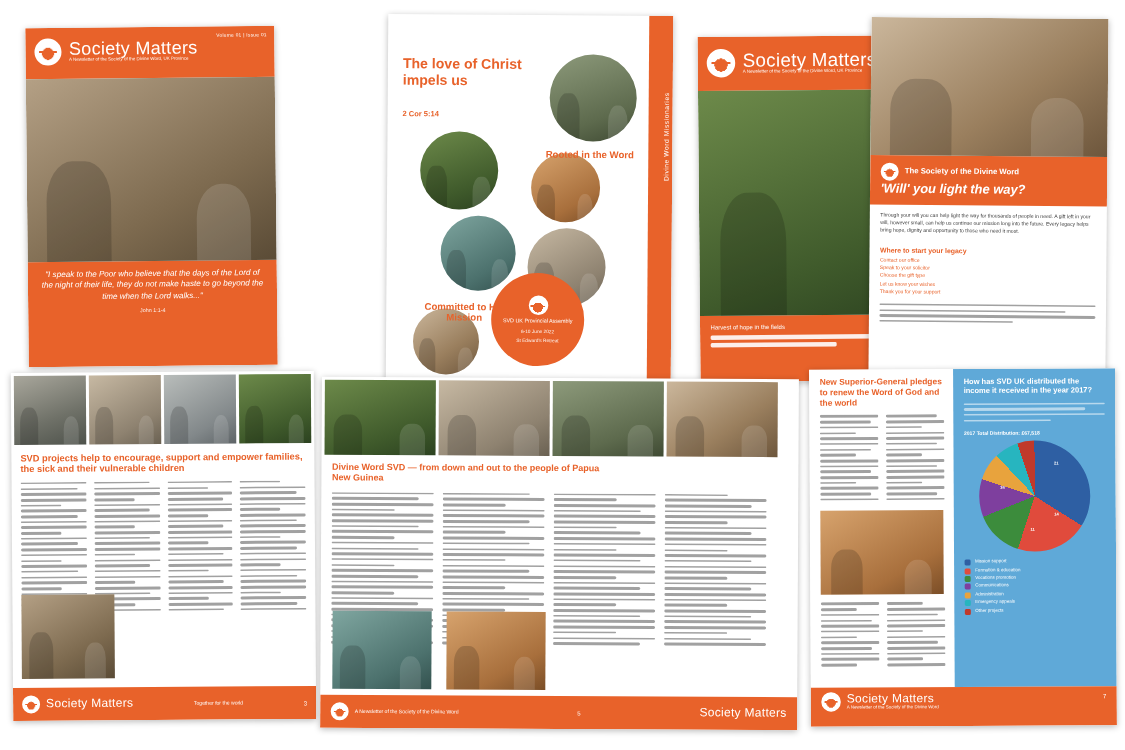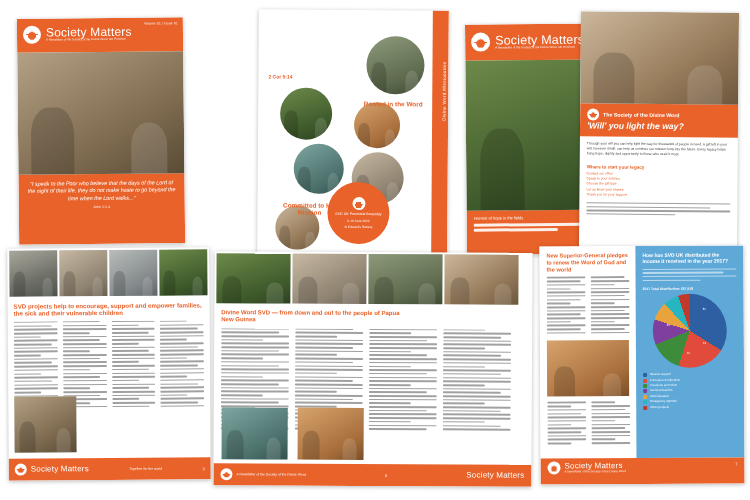--- a/index.html
+++ b/index.html
@@ -316,20 +316,21 @@
 
     <div class="cover-photo photo earth"></div>
 
     <div class="quote-band">
       <div class="q">"I speak to the Poor who believe that the days of the Lord of the night of their life, they do not make haste to go beyond the time when the Lord walks..."</div>
       <div class="ref">John 1:1-4</div>
     </div>
   </div>
 
   <div class="sheet" id="poster">
+    <div class="pt">The love of Christ impels us</div>
     <div class="pref">2 Cor 5:14</div>
 
     <div class="circle-photo photo crowd" style="position:absolute;left:108px;top:26px;width:58px;height:58px;"></div>
     <div class="circle-photo photo warm" style="position:absolute;left:96px;top:92px;width:46px;height:46px;"></div>
     <div class="circle-photo photo green" style="position:absolute;left:22px;top:78px;width:52px;height:52px;"></div>
     <div class="circle-photo photo teal" style="position:absolute;left:36px;top:134px;width:50px;height:50px;"></div>
     <div class="circle-photo photo dusty" style="position:absolute;left:94px;top:142px;width:52px;height:52px;"></div>
     <div class="circle-photo photo market" style="position:absolute;left:18px;top:196px;width:44px;height:44px;"></div>
 
     <div class="label-mid" style="left:104px;top:90px;width:62px;">Rooted in the Word</div>

